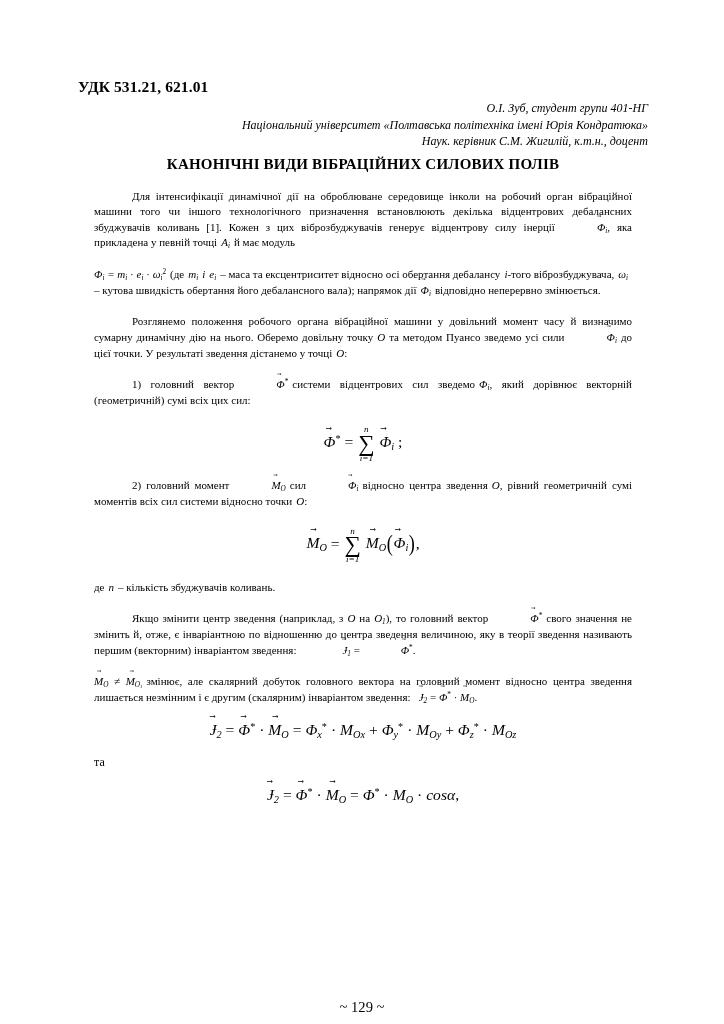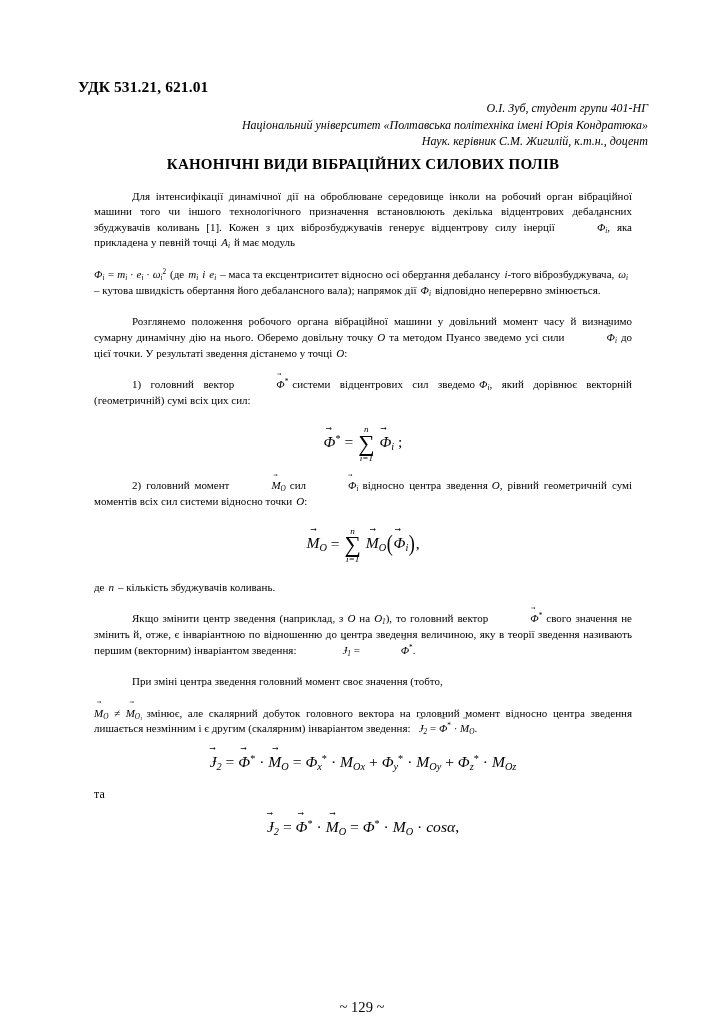--- a/index.html
+++ b/index.html
@@ -169,21 +169,20 @@
   <div class="eq"><span class="m vec"><span class="arw">⃗</span><span>Φ</span><sup class="rm">*</sup></span> <span class="m mr">=</span> <span class="sum"><span class="lim top">n</span><span class="sig">∑</span><span class="lim bot">i=1</span></span> <span class="m vec"><span class="arw">⃗</span><span>Φ</span><sub>i</sub></span> <span class="m mr">;</span></div>
 
   <p class="body"><span>2) головний момент</span><span class="sp"></span><span class="m vec"><span class="arw">⃗</span><span>M</span><sub>O</sub></span><span class="sp"></span><span>сил</span><span class="sp"></span><span class="m vec"><span class="arw">⃗</span><span>Φ</span><sub>i</sub></span><span class="sp"></span><span>відносно центра зведення</span><span class="sp"></span><span class="m">O</span><span>, рівний геометричній сумі моментів всіх сил системи відносно точки</span><span class="sp"></span><span class="m">O</span><span>:</span></p>
 
   <div class="eq"><span class="m vec"><span class="arw">⃗</span><span>M</span><sub>O</sub></span> <span class="m mr">=</span> <span class="sum"><span class="lim top">n</span><span class="sig">∑</span><span class="lim bot">i=1</span></span> <span class="m vec"><span class="arw">⃗</span><span>M</span><sub>O</sub></span><span class="bigparen">(</span><span class="m vec"><span class="arw">⃗</span><span>Φ</span><sub>i</sub></span><span class="bigparen">)</span><span class="m mr">,</span></div>
 
   <p class="body noindent"><span>де</span><span class="sp"></span><span class="m">n</span><span class="sp"></span><span>– кількість збуджувачів коливань.</span></p>
 
   <p class="body"><span>Якщо змінити центр зведення (наприклад, з</span><span class="sp"></span><span class="m">O</span><span class="sp"></span><span>на</span><span class="sp"></span><span class="m"><span>O</span><sub>1</sub></span><span>), то головний вектор</span><span class="sp"></span><span class="m vec"><span class="arw">⃗</span><span>Φ</span><sup class="rm">*</sup></span><span class="sp"></span><span>свого значення не змінить й, отже, є інваріантною по відношенню до центра зведення величиною, яку в теорії зведення називають першим (векторним) інваріантом зведення:</span><span class="sp"></span><span class="sp"></span><span class="m vec"><span class="arw">⃗</span><span>Ɉ</span><sub>1</sub></span> <span class="m mr">=</span> <span class="m vec"><span class="arw">⃗</span><span>Φ</span><sup class="rm">*</sup></span><span>.</span></p>
 
-  <p class="body"><span>При зміні центра зведення головний момент своє значення (тобто,</span></p>
   <p class="body noindent"><span class="m vec"><span class="arw">⃗</span><span>M</span><sub>O</sub></span> <span class="m mr">≠</span> <span class="m vec"><span class="arw">⃗</span><span>M</span><sub><span>O</span><sub>1</sub></sub></span><span class="sp"></span><span>змінює, але скалярний добуток головного вектора на головний момент відносно центра зведення лишається незмінним і є другим (скалярним) інваріантом зведення:</span><span class="sp"></span><span class="sp"></span><span class="m vec"><span class="arw">⃗</span><span>Ɉ</span><sub>2</sub></span> <span class="m mr">=</span> <span class="m vec"><span class="arw">⃗</span><span>Φ</span><sup class="rm">*</sup></span> <span class="m mr">·</span> <span class="m vec"><span class="arw">⃗</span><span>M</span><sub>O</sub></span><span>.</span></p>
 
 
   <div class="eq"><span class="m vec"><span class="arw">⃗</span><span>Ɉ</span><sub>2</sub></span> <span class="m mr">=</span> <span class="m vec"><span class="arw">⃗</span><span>Φ</span><sup class="rm">*</sup></span> <span class="m mr">·</span> <span class="m vec"><span class="arw">⃗</span><span>M</span><sub>O</sub></span> <span class="m mr">=</span> <span class="m"><span>Φ</span><sub>x</sub><sup class="rm">*</sup></span> <span class="m mr">·</span> <span class="m"><span>M</span><sub><span>O</span><span>x</span></sub></span> <span class="m mr">+</span> <span class="m"><span>Φ</span><sub>y</sub><sup class="rm">*</sup></span> <span class="m mr">·</span> <span class="m"><span>M</span><sub><span>O</span><span>y</span></sub></span> <span class="m mr">+</span> <span class="m"><span>Φ</span><sub>z</sub><sup class="rm">*</sup></span> <span class="m mr">·</span> <span class="m"><span>M</span><sub><span>O</span><span>z</span></sub></span></div>
 
   <p class="eq-left-label">та</p>
 
   <div class="eq" style="margin-top:14px;"><span class="m vec"><span class="arw">⃗</span><span>Ɉ</span><sub>2</sub></span> <span class="m mr">=</span> <span class="m vec"><span class="arw">⃗</span><span>Φ</span><sup class="rm">*</sup></span> <span class="m mr">·</span> <span class="m vec"><span class="arw">⃗</span><span>M</span><sub>O</sub></span> <span class="m mr">=</span> <span class="m"><span>Φ</span><sup class="rm">*</sup></span> <span class="m mr">·</span> <span class="m"><span>M</span><sub>O</sub></span> <span class="m mr">·</span> <span class="m"><span>cos</span><span>α</span></span><span class="m mr">,</span></div>
 
   <div class="pagenum">~ 129 ~</div>

